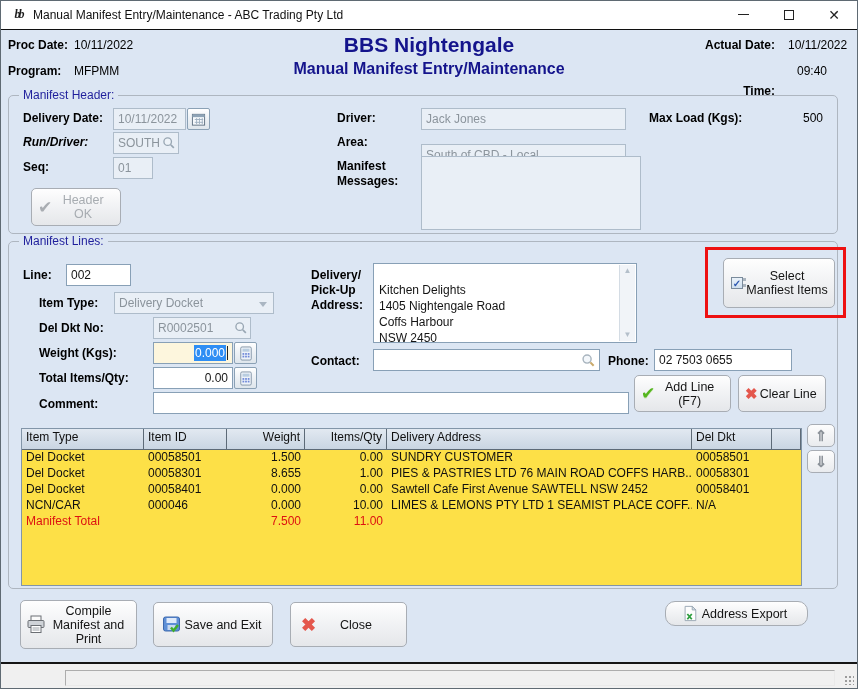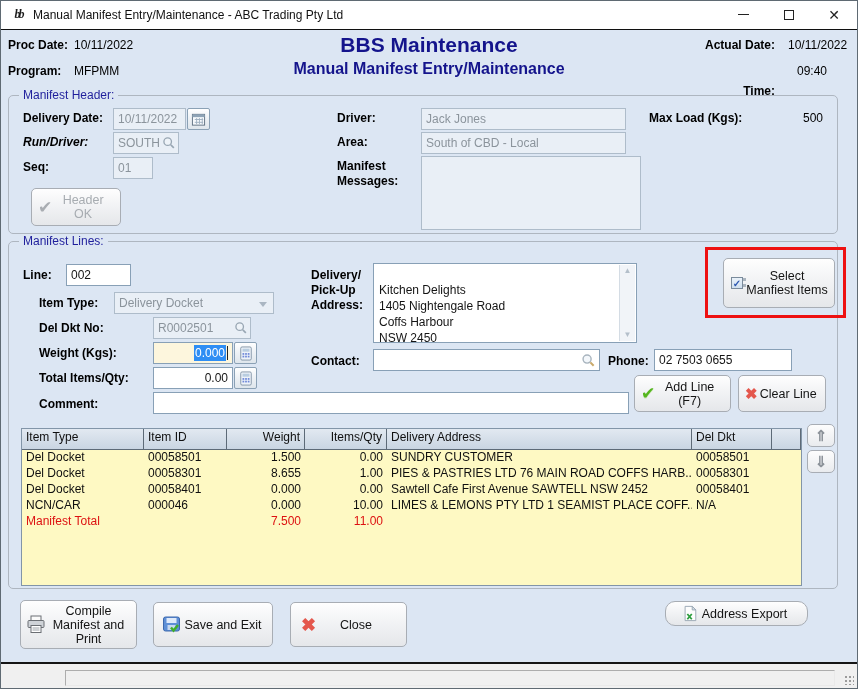--- a/index.html
+++ b/index.html
@@ -60,21 +60,21 @@
   .cross-red { color:#e4574d; font-size:15px; font-weight:bold; }
   .cross-red.big { font-size:18px; }
   .arrow-glyph { font-size:15px; color:#8c9299; font-weight:bold; }
 
   
   .chk-icon { position:relative; width:14px; height:14px; }
   .chk-box { position:absolute; left:0; top:1px; width:12px; height:12px; border:1px solid #7a8b9c; background:linear-gradient(#eaf2fa,#cfdfee); font-size:10px; color:#2a56b0; line-height:11px; text-align:center; font-weight:bold; }
   .chk-dot { position:absolute; right:-1px; width:3px; height:3px; background:#aab4be; }
 
   
-  .grid-table { position:absolute; background:#fef9c3; border:1px solid #8295a8; }
+  .grid-table { position:absolute; background:#fde047; border:1px solid #8295a8; }
   .g-row { display:grid; grid-template-columns:122px 83px 78px 82px 305px 80px 1fr; }
   .g-head { background:linear-gradient(#e2e9f1,#c9d5e2); height:21px; border-bottom:1px solid #5d6a77; }
   .g-head .g-cell { border-right:1px solid #5d6a77; font-size:12px; color:#101010; }
   .g-cell { padding:2px 4px; font-size:12px; white-space:nowrap; overflow:hidden; line-height:13px; }
   .g-body .g-row { height:16px; }
   .g-body .g-cell { padding:1px 4px; color:#101010; }
   .g-cell.r { text-align:right; }
   .total-row .g-cell { color:#dd1111; }
 
   .side-btn { position:absolute; width:28px; height:23px; border:1px solid #a8adb4; border-radius:5px; background:linear-gradient(#fdfdfd,#e9ebee); display:flex; align-items:center; justify-content:center; }
@@ -106,21 +106,21 @@
   <div class="winbtn" style="left:811px;">
       <span class="close-glyph">✕</span>
     </div>
 </div>
 
 <span class="lbl abs" style="left:8px; top:38px;">Proc Date:</span>
 <span class="val abs" style="left:74px; top:38px;">10/11/2022</span>
 <span class="lbl abs" style="left:8px; top:64px;">Program:</span>
 <span class="val abs" style="left:74px; top:64px;">MFPMM</span>
 
-<div class="navy-big" style="top:33px; font-size:21px;">BBS Maintenance</div>
+<div class="navy-big" style="top:33px; font-size:21px;">BBS Nightengale</div>
 <div class="navy-big" style="top:60px; font-size:16px;">Manual Manifest Entry/Maintenance</div>
 
 <span class="lbl abs" style="right:83px; top:38px;">Actual Date:</span>
 <span class="val abs" style="left:788px; top:38px;">10/11/2022</span>
 <span class="lbl abs" style="right:83px; top:64px;margin-top:20px;">Time:</span>
 <span class="val abs" style="left:797px; top:64px;">09:40</span>
 
 <div class="groupbox" style="left:8px; top:95px; width:830px; height:139px;">
   <span class="legend">Manifest Header:</span>
 
@@ -147,21 +147,21 @@
   <span class="lbl abs" style="left:14px; top:39px;font-style:italic;">Run/Driver:</span>
   <div class="field disabled" style="left:104px; top:36px; width:66px; padding-right:18px;">
     <span>SOUTH</span>
     <svg class="mag" style="position:absolute; right:2px; top:3px;" width="14" height="14" viewBox="0 0 16 16">
         <circle cx="6.5" cy="6.5" r="4.3" fill="#eef3f8" stroke="#98a6b3" stroke-width="1.5"></circle>
         <line x1="10" y1="10" x2="13.5" y2="13.5" stroke="#98a6b3" stroke-width="2"></line>
       </svg>
   </div>
 
   <span class="lbl abs" style="left:328px; top:39px;">Area:</span>
-  <div class="field disabled" style="left:412px; top:36px; width:205px;">South of CBD - Local</div>
+  <div class="field disabled" style="left:412px; top:48px; width:205px;">South of CBD - Local</div>
 
   <span class="lbl abs" style="left:14px; top:64px;">Seq:</span>
   <div class="field disabled" style="left:104px; top:61px; width:40px;">01</div>
 
   <span class="lbl abs" style="left:328px; top:63px;">Manifest</span>
   <span class="lbl abs" style="left:328px; top:78px;">Messages:</span>
   <div class="textbox disabled" style="left:412px; top:60px; width:220px; height:74px;"></div>
 
   <div class="btn disabled" style="left:22px; top:92px; width:90px; height:38px; padding:0 6px;">
     <span class="icon-slot check-grey">✔</span>

